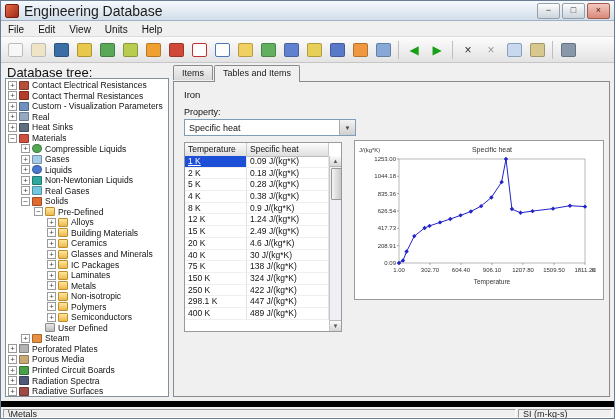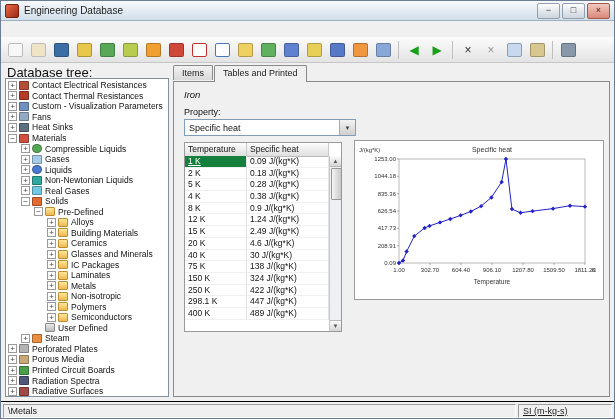--- a/index.html
+++ b/index.html
@@ -2,21 +2,21 @@
 <html><head>
 <meta charset="utf-8">
 <style>
   html,body{margin:0;padding:0;background:#ffffff;font-family:"Liberation Sans",sans-serif;}
   #window{position:relative;width:615px;height:419px;background:#f0f0f0;border:1px solid #6b7c95;box-sizing:border-box;overflow:hidden;}
 
   
   .titlebar{position:absolute;left:0;top:0;right:0;height:20px;display:flex;align-items:center;padding:0 4px;
     background:linear-gradient(#f6fafd,#d2deea);border-bottom:1px solid #9fb0c4;box-sizing:border-box;}
   .appicon{width:12px;height:12px;border-radius:2px;background:linear-gradient(135deg,#e8694a,#9c2a14);border:1px solid #7a1f0c;margin-right:5px;flex:none;}
-  .wtitle{font-size:10px;color:#1c1c1c;flex:1;white-space:nowrap;overflow:hidden;}
+  .wtitle{font-size:14px;color:#1c1c1c;flex:1;white-space:nowrap;overflow:hidden;}
   .winbtns{display:flex;gap:2px;}
   .wbtn{width:21px;height:14px;border:1px solid #93a0ae;border-radius:2px;background:linear-gradient(#fdfdfd,#ccd4dc);
     font-size:9px;line-height:12px;text-align:center;color:#333;}
   .wbtn.close{background:linear-gradient(#f3c9bf,#d9897a);border-color:#a05a4c;color:#5a1408;}
 
   
   .menubar{position:absolute;left:0;top:20px;right:0;height:16px;background:#f0f0f0;border-bottom:1px solid #dcdcdc;display:flex;align-items:stretch;font-size:10px;box-sizing:border-box;}
   .menu-item{padding:1px 7px 0 7px;color:#111;display:flex;align-items:center;}
 
   
@@ -55,65 +55,72 @@
   .i-radiation-spectra-icon{background:#4f5878;}
   .i-radiative-surfaces-icon{background:#a04a48;}
 
   
   .tabs{position:absolute;left:172px;top:64px;height:17px;display:flex;font-size:9px;z-index:3;}
   .tab{padding:2px 8px 0 8px;border:1px solid #8a8a8a;border-bottom:none;background:linear-gradient(#f2f2f2,#d9d9d9);
     margin-right:1px;border-radius:2px 2px 0 0;color:#222;height:15px;box-sizing:border-box;}
   .tab.active{background:#f0f0f0;height:17px;margin-bottom:-1px;}
   .tabpanel{position:absolute;left:172px;top:80px;width:437px;height:316px;border:1px solid #8a8a8a;background:#f0f0f0;box-sizing:border-box;}
 
-  .item-name{position:absolute;left:10px;top:7px;font-size:9.5px;color:#111;font-style:italic;}
+  .item-name{position:absolute;left:10px;top:7px;font-size:9.5px;color:#111;}
   .prop-label{position:absolute;left:10px;top:25px;font-size:9px;color:#111;}
   .select{position:absolute;left:10px;top:37px;width:172px;height:17px;background:#fff;border:1px solid #7f9db9;font-size:9px;display:flex;align-items:center;padding-left:4px;box-sizing:border-box;color:#111;}
   .select-arrow{margin-left:auto;width:15px;height:100%;background:linear-gradient(#f4f4f4,#cfcfcf);border-left:1px solid #aaa;font-size:6px;display:flex;align-items:center;justify-content:center;color:#444;}
 
   
   .datatable{position:absolute;left:10px;top:60px;width:158px;height:190px;background:#fff;border:1px solid #9a9a9a;box-sizing:border-box;font-size:8.5px;color:#111;}
   .thead{display:flex;height:13px;background:linear-gradient(#fdfdfd,#dfdfdf);border-bottom:1px solid #bbb;margin-right:12px;}
   .th{padding:1px 3px;border-right:1px solid #c9c9c9;box-sizing:border-box;white-space:nowrap;overflow:hidden;}
   .c0{width:62px;flex:none;}
   .c1{flex:1;}
   .tbody{position:absolute;left:0;top:13px;right:12px;bottom:0;overflow:hidden;}
   .trr{display:flex;height:11.7px;}
   .td{padding:0 3px;border-right:1px solid #e3e3e3;border-bottom:1px solid #efefef;line-height:11.5px;box-sizing:border-box;white-space:nowrap;overflow:hidden;}
-  .td.sel{background:#15803d;color:#fff;text-decoration:underline;}
+  .td.sel{background:#1d4ed8;color:#fff;text-decoration:underline;}
   .vscroll{position:absolute;right:0;top:13px;bottom:0;width:12px;background:#eef0f3;border-left:1px solid #c6c6c6;box-sizing:border-box;}
   .sarrow{height:11px;width:100%;background:linear-gradient(#fbfbfb,#d6d6d6);border-bottom:1px solid #b8b8b8;text-align:center;line-height:10px;font-size:6px;color:#555;box-sizing:border-box;}
   .sarrow.down{position:absolute;bottom:0;border-top:1px solid #b8b8b8;border-bottom:none;}
   .sthumb{position:absolute;top:12px;left:1px;width:9px;height:30px;background:linear-gradient(90deg,#f4f4f4,#c9c9c9);border:1px solid #979797;border-radius:1px;}
 
   
   .chartbox{position:absolute;left:180px;top:58px;width:250px;height:160px;background:#fff;border:1px solid #9a9a9a;box-sizing:border-box;}
   .chartbox svg{display:block;width:248px;height:158px;}
 
   
-  .statusbar{position:absolute;left:0;top:400px;right:0;height:19px;background:#f0f0f0;border-top:1px solid #000000;display:flex;gap:2px;padding:2px 2px;box-sizing:border-box;font-size:9px;color:#222;}
+  .statusbar{position:absolute;left:0;top:400px;right:0;height:19px;background:#f0f0f0;border-top:6px solid #000000;display:flex;gap:2px;padding:2px 2px;box-sizing:border-box;font-size:9px;color:#222;}
   .scell{border:1px solid;border-color:#9d9d9d #fdfdfd #fdfdfd #9d9d9d;padding:1px 4px;box-sizing:border-box;display:flex;align-items:center;}
   .scell.left{flex:1;}
   .scell.right{width:94px;text-decoration:underline;}
 </style>
 </head>
 <body>
 
 <div id="window">
 
   <div class="titlebar">
     <span class="appicon"></span>
     <span class="wtitle">Engineering Database</span>
     <div class="winbtns">
         <div class="wbtn">−</div>
         <div class="wbtn">□</div>
         <div class="wbtn close">×</div>
       </div>
   </div>
 
+  <div class="menubar">
+      <div class="menu-item">File</div>
+      <div class="menu-item">Edit</div>
+      <div class="menu-item">View</div>
+      <div class="menu-item">Units</div>
+      <div class="menu-item">Help</div>
+    </div>
 
   <div class="toolbar">
       <div class="tb-btn">
         <span class="tb-ico" style="background: rgb(247, 247, 247); border-color: rgb(188, 188, 188);"></span>
       </div>
       <div class="tb-btn">
         <span class="tb-ico" style="background: rgb(239, 229, 198); border-color: rgb(188, 188, 188);"></span>
       </div>
       <div class="tb-btn">
         <span class="tb-ico" style="background: rgb(58, 110, 165);"></span>
@@ -199,21 +206,21 @@
         <span class="tlabel">Contact Thermal Resistances</span>
       </div>
       <div class="trow" style="padding-left: 2px;">
         <span class="texp">+</span>
         <span class="tico i-custom-viz-icon"></span>
         <span class="tlabel">Custom - Visualization Parameters</span>
       </div>
       <div class="trow" style="padding-left: 2px;">
         <span class="texp">+</span>
         <span class="tico i-fan-icon"></span>
-        <span class="tlabel">Fans</span>
+        <span class="tlabel">Real</span>
       </div>
       <div class="trow" style="padding-left: 2px;">
         <span class="texp">+</span>
         <span class="tico i-heatsink-icon"></span>
         <span class="tlabel">Heat Sinks</span>
       </div>
       <div class="trow" style="padding-left: 2px;">
         <span class="texp">−</span>
         <span class="tico i-materials-icon"></span>
         <span class="tlabel">Materials</span>
@@ -335,21 +342,21 @@
       </div>
       <div class="trow" style="padding-left: 2px;">
         <span class="texp">+</span>
         <span class="tico i-radiative-surfaces-icon"></span>
         <span class="tlabel">Radiative Surfaces</span>
       </div>
     </div>
 
   <div class="tabs">
       <div class="tab">Items</div>
-      <div class="tab active">Tables and Printed</div>
+      <div class="tab active">Tables and Items</div>
     </div>
 
   <div class="tabpanel">
     <div class="item-name">Iron</div>
     <div class="prop-label">Property:</div>
 
     <div class="select">
       <span>Specific heat</span>
       <span class="select-arrow">▼</span>
     </div>

